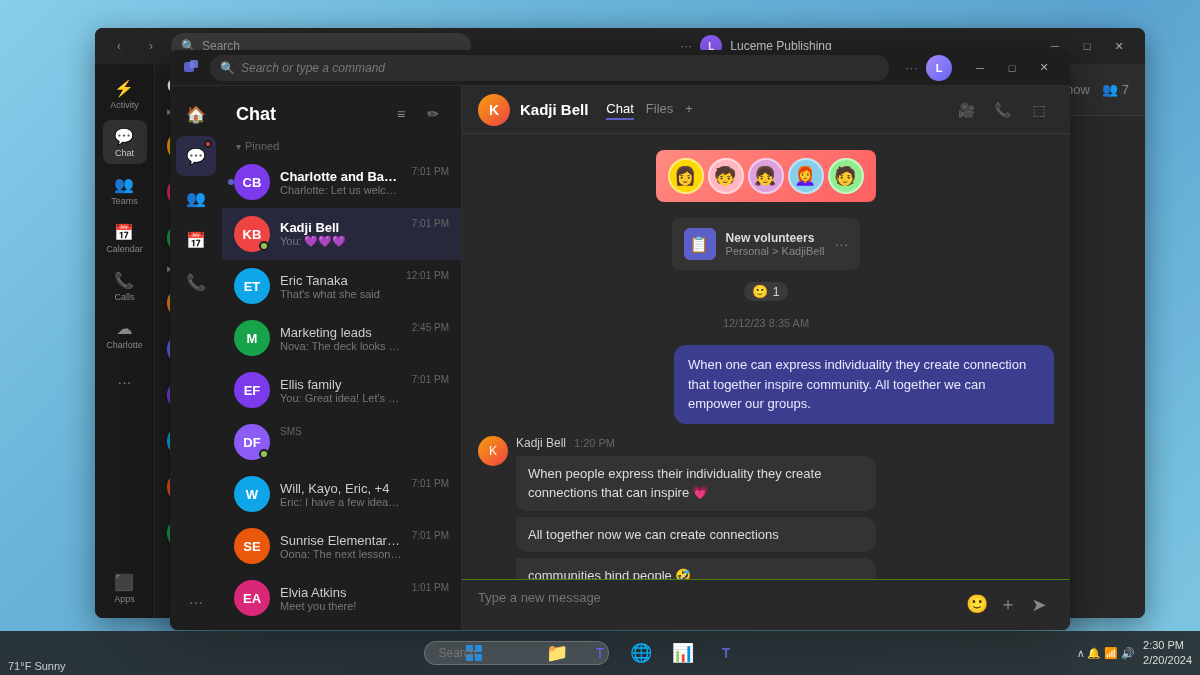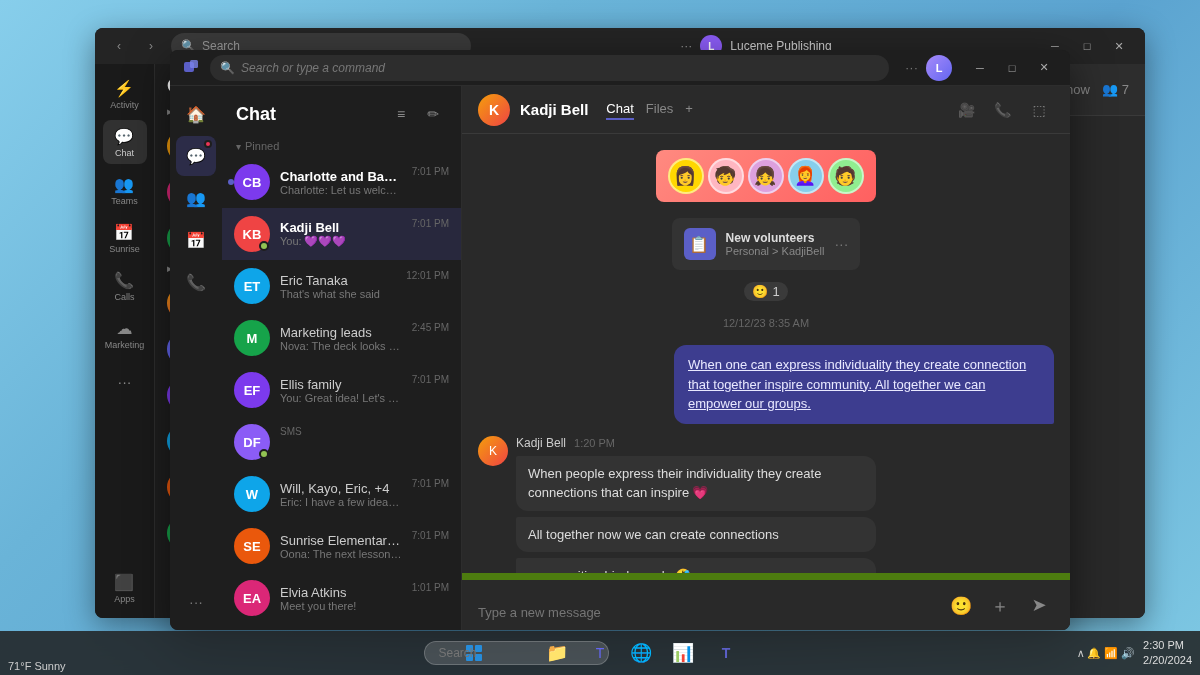--- a/index.html
+++ b/index.html
@@ -572,21 +572,20 @@
 
     .message-out {
       align-self: flex-end;
       max-width: 380px;
       background: #3d3d8f;
       border-radius: 12px 12px 2px 12px;
       padding: 10px 14px;
       font-size: 13px;
       color: #e8e8ff;
       line-height: 1.5;
-      text-decoration: underline;
     }
 
     .message-in-group {
       display: flex;
       gap: 8px;
       align-items: flex-start;
     }
     .sender-avatar {
       width: 30px;
       height: 30px;
@@ -613,25 +612,25 @@
       border-radius: 2px 12px 12px 12px;
       padding: 8px 12px;
       font-size: 13px;
       color: #ddd;
       line-height: 1.5;
       max-width: 360px;
     }
 
     
     .message-input-area {
-      border-top: 7px solid #4d7c0f;
+      border-top: 1px solid #4d7c0f;
       padding: 10px 16px;
       display: flex;
-      align-items: flex-end;
-      gap: 10px;
+      align-items: flex-start;
+      gap: 2px;
       background: #292929;
       flex-shrink: 0;
     }
     .message-input {
       flex: 1;
       background: transparent;
       border: none;
       outline: none;
       font-size: 13px;
       color: #888;
@@ -726,29 +725,29 @@
     <div class="sidebar-icon active">
         <span style="font-size:16px;">💬</span>
         <span>Chat</span>
       </div>
     <div class="sidebar-icon">
         <span style="font-size:16px;">👥</span>
         <span>Teams</span>
       </div>
     <div class="sidebar-icon">
         <span style="font-size:16px;">📅</span>
-        <span>Sunrise</span>
+        <span>Calendar</span>
       </div>
     <div class="sidebar-icon">
         <span style="font-size:16px;">📞</span>
         <span>Calls</span>
       </div>
     <div class="sidebar-icon">
         <span style="font-size:16px;">☁</span>
-        <span>Marketing</span>
+        <span>Charlotte</span>
       </div>
     <div class="sidebar-icon">
         <span style="font-size:14px;">···</span>
       </div>
     <div style="margin-top:auto;" class="sidebar-icon">
         <span style="font-size:16px;">⬛</span>
         <span>Apps</span>
       </div>
   </div>
 

